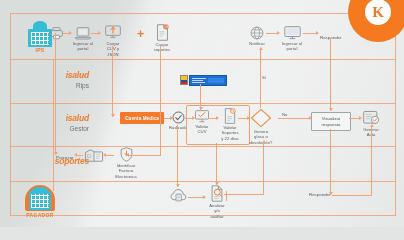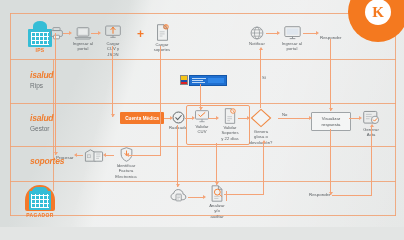--- a/index.html
+++ b/index.html
@@ -23,21 +23,21 @@
   }
   .board{
     position:absolute;left:10px;top:13px;right:8px;bottom:11px;
   }
   
   .lane-line{position:absolute;left:0;right:0;height:1px;background:#f0a071;opacity:.85;}
   
   .col-line{position:absolute;top:0;bottom:0;width:1px;background:#f0a071;opacity:.85;}
 
   .lane-label{
-    position:absolute;left:20px;width:66px;text-align:left;
+    position:absolute;left:13px;width:66px;text-align:right;
     color:#f07d2e;line-height:1.15;
   }
   .lane-label .brand{font-size:8.5px;font-style:italic;font-weight:bold;letter-spacing:-.2px;}
   .lane-label .sub{font-size:6.5px;color:#6d7275;margin-top:1px;}
 
   
   .node{position:absolute;text-align:center;}
   .node .cap{
     font-size:4.2px;color:#585d60;line-height:1.25;margin-top:1px;
     letter-spacing:.05px;white-space:pre-line;

